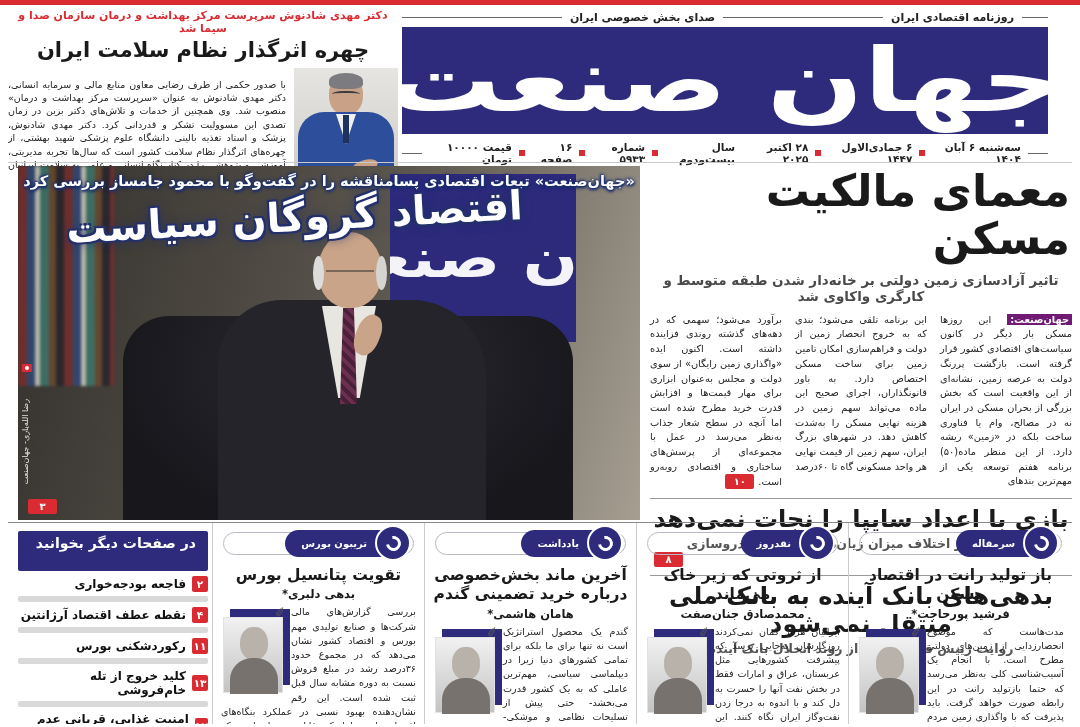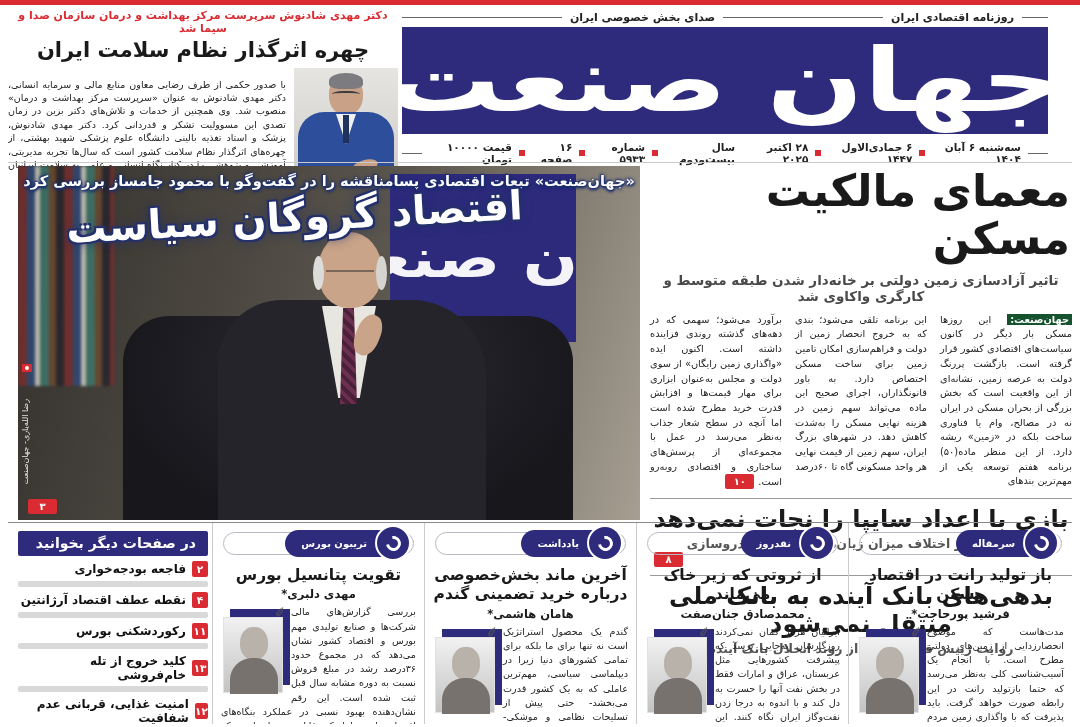--- a/index.html
+++ b/index.html
@@ -56,21 +56,21 @@
   .cam { position:absolute; left:4px; bottom:148px; width:10px; height:8px; background:#d92b31; border-radius:1px; }
   .cam::after { content:""; position:absolute; left:3px; top:2px; width:4px; height:4px; background:#fff; border-radius:50%; }
   .ph-badge { position:absolute; left:6px; bottom:6px; }
 
   
   .lead { position:absolute; top:167px; left:650px; width:422px; }
   .lead h1 { font-size:44px; font-weight:900; margin:0 2px 8px 0; text-align:right; line-height:1.1; letter-spacing:-1px; }
   .lead .sub { font-size:13.5px; color:#4a4a4a; font-weight:bold; text-align:center; margin:0 0 9px; }
   .lead .cols { display:flex; gap:13px; font-size:9.8px; line-height:1.5; text-align:justify; color:#222; }
   .lead .cols p { flex:1; margin:0; }
-  .leadin { background:#14532d; color:#fff; padding:0 3px; font-weight:bold; }
+  .leadin { background:#701a75; color:#fff; padding:0 3px; font-weight:bold; }
   .divider { height:1px; background:#9a9a9a; margin:8px 0 4px; }
   .brief h3 { font-size:24px; font-weight:900; text-align:center; margin:6px 0 3px; }
   .brief .bsub { text-align:center; color:#555; font-size:12.5px; font-weight:bold; margin:0 0 2px; }
   .brief { position:relative; padding-bottom:14px; }
   .brief .pbadge { position:absolute; left:0; bottom:0; }
 
   
   .bottom { position:absolute; top:522px; left:8px; width:1064px; height:202px; border-top:1px solid #8a8a8a; display:flex; }
   .bcol { padding:7px 8px 0; border-left:1px solid #ccc; overflow:hidden; }
   .bcol:last-child { border-left:none; }
@@ -82,21 +82,21 @@
   .bcol h4 { font-size:15.5px; font-weight:900; text-align:center; margin:11px 0 2px; line-height:1.25; }
   .bcol .author { text-align:center; font-size:11.5px; font-weight:bold; margin:0 0 4px; }
   .bcol .body { font-size:9.6px; line-height:1.48; text-align:justify; color:#222; margin:0; }
   .headshot { float:left; width:60px; height:76px; margin:12px 8px 4px 2px; position:relative; background:linear-gradient(#f1f1f1,#c3c3c3); box-shadow:7px -8px 0 #2e2b7d; border:1px solid #e2e2e2; }
   .headshot::before { content:""; position:absolute; left:16px; top:9px; width:28px; height:33px; background:#b9b2aa; border-radius:46%; }
   .headshot::after { content:""; position:absolute; left:6px; top:40px; width:48px; height:36px; background:#77726d; border-radius:22px 22px 0 0; }
   .pen-icon { position:absolute; top:-16px; right:-4px; font-size:13px; color:#555; transform:rotate(-100deg); }
 
   
   .rm { flex:0 0 202px; padding:8px 4px 0 8px; }
-  .rm .hdr { background:#2e2b7d; color:#fff; font-weight:bold; font-size:14px; text-align:right; padding:4px 12px 5px; border-radius:2px; }
+  .rm .hdr { background:#2e2b7d; color:#fff; font-weight:bold; font-size:14px; text-align:right; padding:4px 12px 20px; border-radius:2px; }
   .rm .item { display:flex; align-items:center; gap:6px; margin-top:5px; font-size:12px; font-weight:bold; color:#111; }
   .rm .item .pbadge { width:16px; height:16px; font-size:10.5px; margin:0; }
   .rm .strip { height:6px; background:#d9d9d9; margin-top:4px; border-radius:2px; }
 
   
   .w-sarmaghale { flex:0 0 224px; }
   .w-std { flex:0 0 212px; }
 </style>
 </head>
 <body>
@@ -242,21 +242,21 @@
     <div class="bcol w-std">
       <div class="sec-bar">
         <div class="sec-pill">
           <span class="sec-title">تریبون بورس</span>
           <span class="sec-logo">
               <span class="swirl"></span>
             </span>
         </div>
       </div>
       <h4>تقویت پتانسیل بورس</h4>
-      <div class="author">مهدی دلبری*</div>
+      <div class="author">بدهی دلبری*</div>
       <p class="body"><span class="headshot">
             <span class="pen-icon">✎</span>
           </span><span>بررسی گزارش‌های مالی شرکت‌ها و صنایع تولیدی مهم بورس و اقتصاد کشور نشان می‌دهد که در مجموع حدود ۳۶درصد رشد در مبلغ فروش نسبت به دوره مشابه سال قبل ثبت شده است. این رقم نشان‌دهنده بهبود نسبی در عملکرد بنگاه‌های اقتصادی است اما نکته قابل توجه اینجاست که سود خالص شرکت‌ها تنها حدود ۲۵درصد رشد کرده یعنی ۱۱درصد کمتر از رشد فروش. این اختلاف بیانگر افزایش هزینه‌ها یا فشار بر حاشیه سود شرکت‌هاست. در واقع حاشیه سود خالص نسبت به تابستان سال گذشته و حتی فصل قبل کاهش جزئی داشته است.</span></p>
     </div>
 
     <div class="bcol rm">
       <div class="hdr">در صفحات دیگر بخوانید</div>
 
       <div class="item">
         <span class="pbadge">۲</span>

